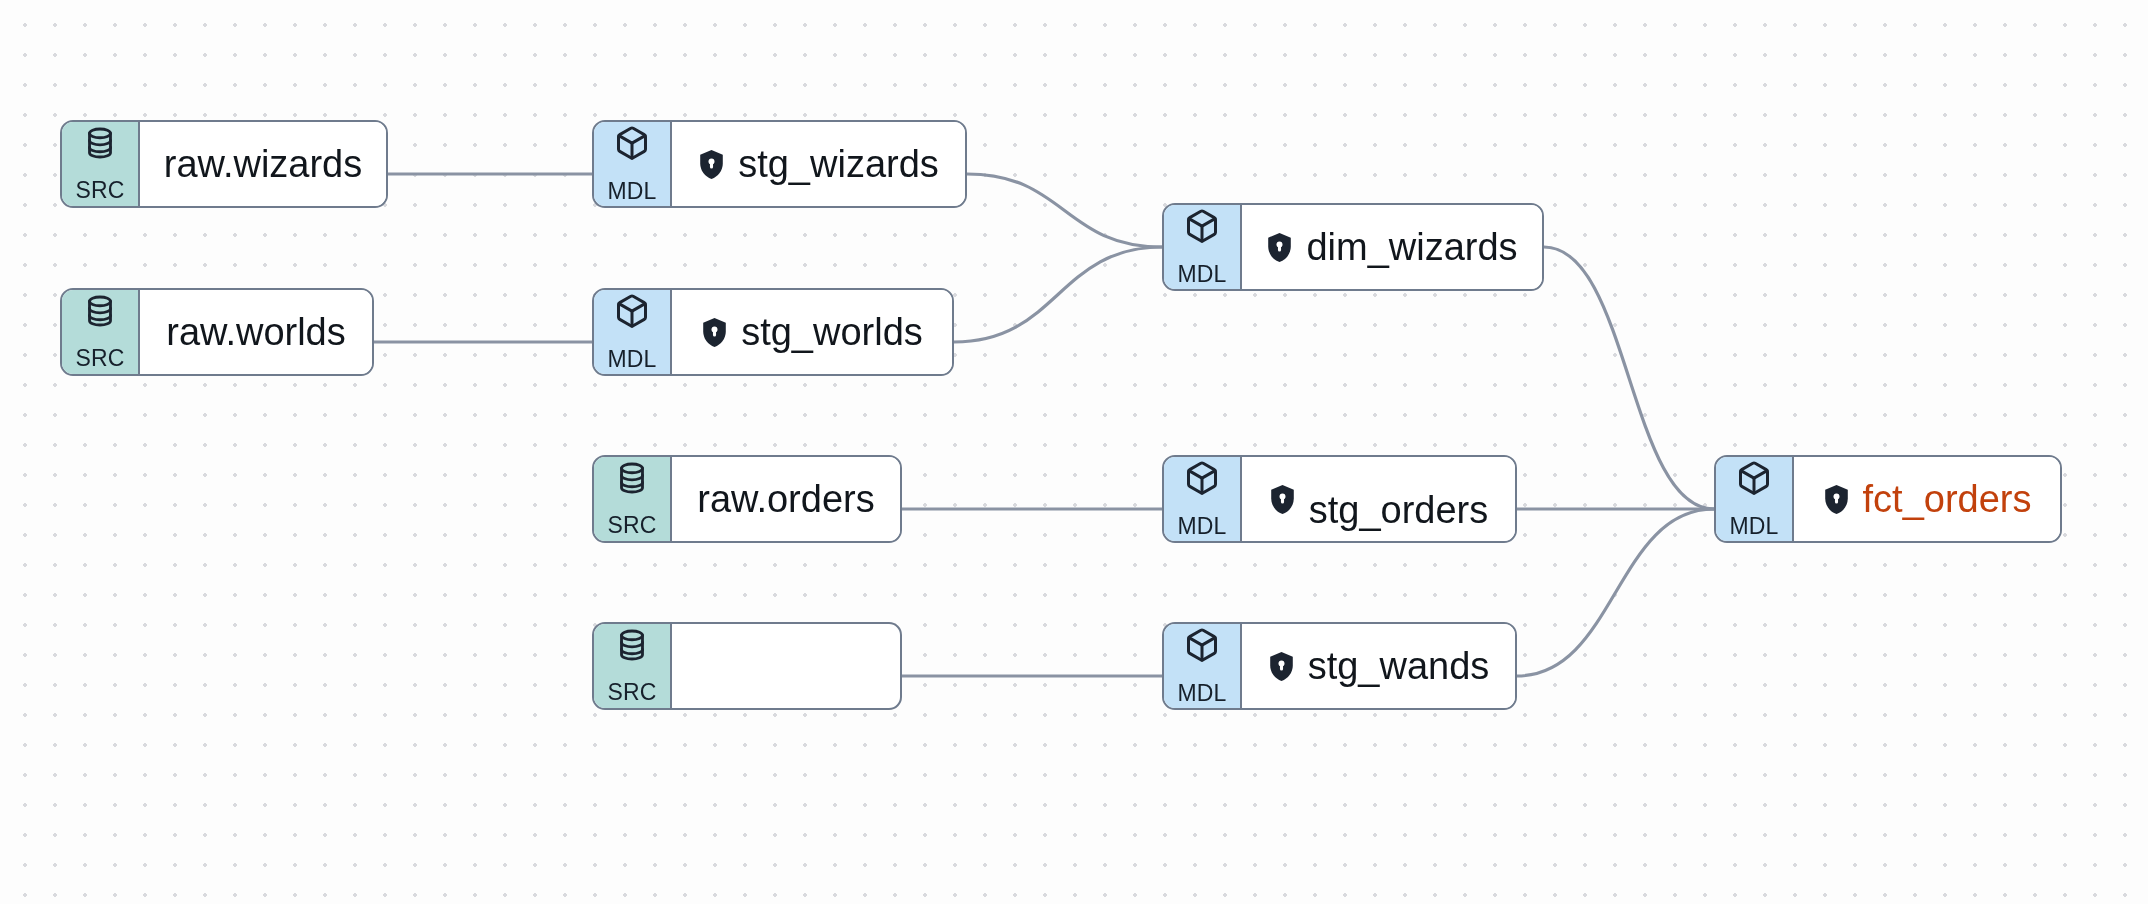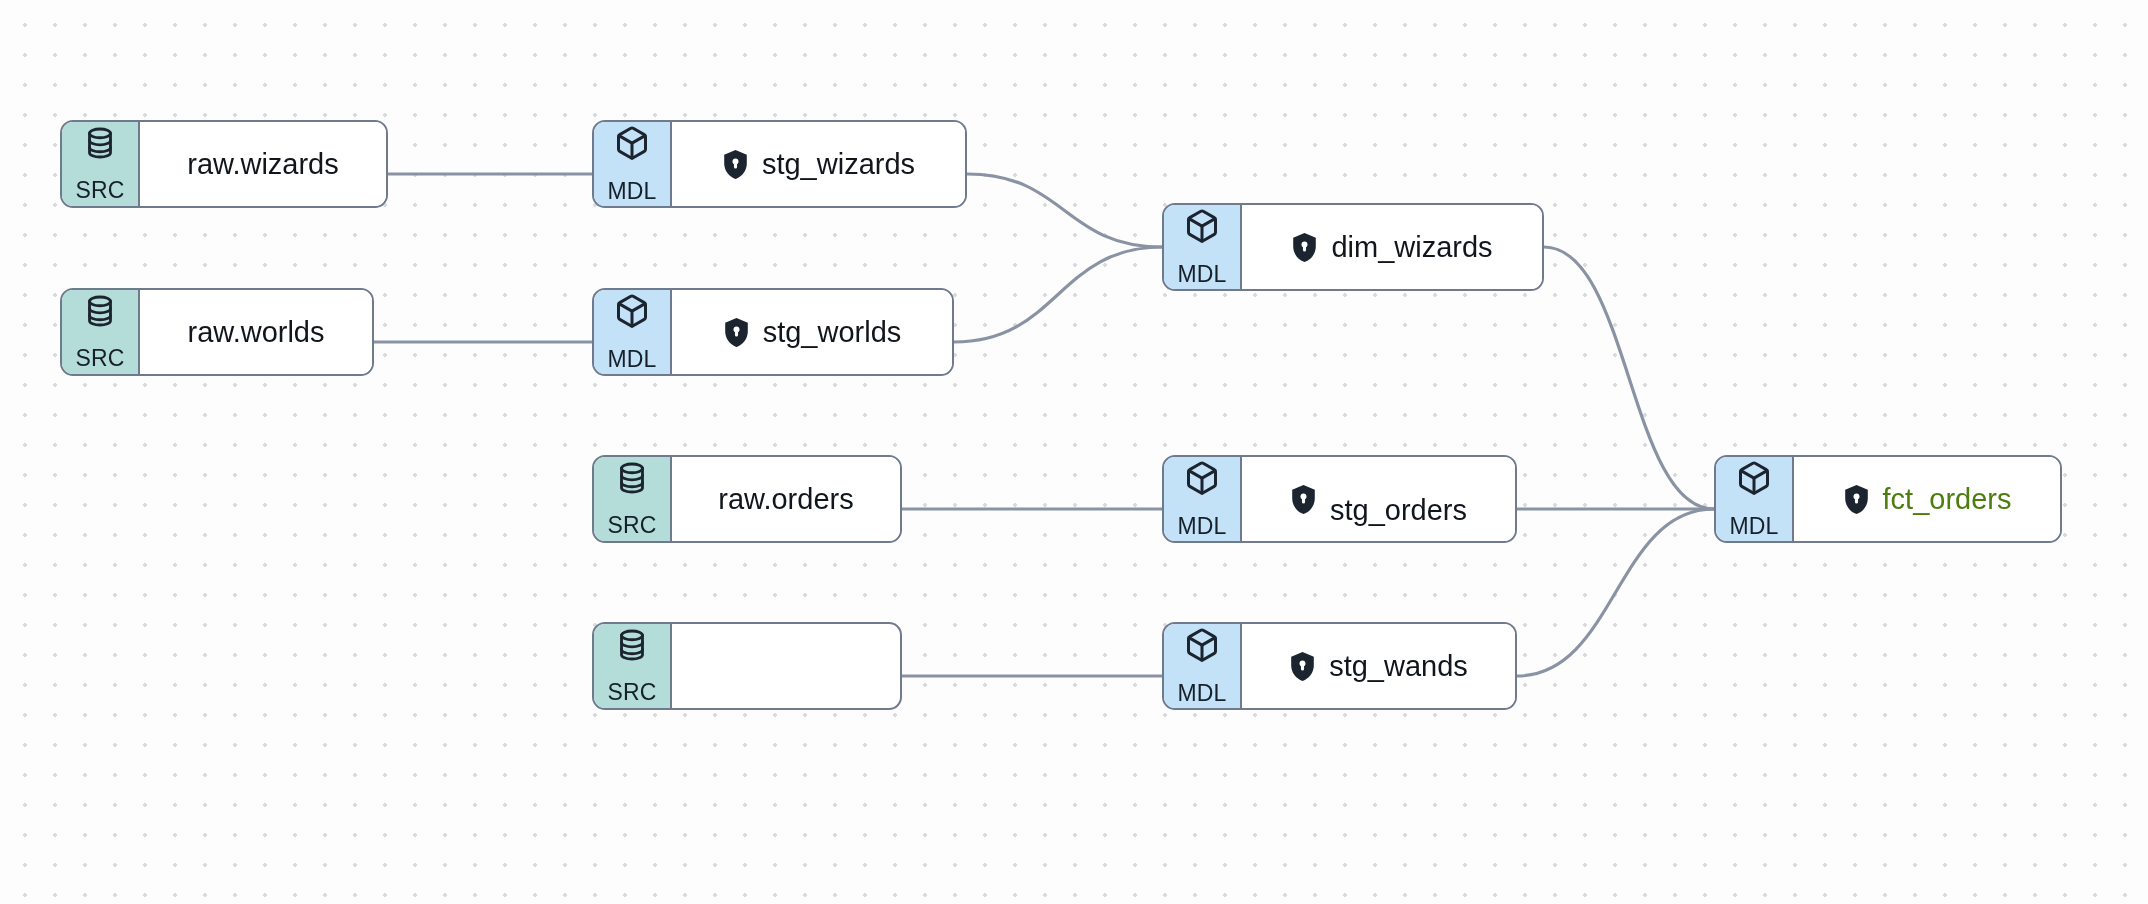--- a/index.html
+++ b/index.html
@@ -66,21 +66,21 @@
   .node-body {
     flex: 1 1 auto;
     display: flex;
     align-items: center;
     justify-content: center;
     gap: 13px;
     padding: 0 18px;
     background: #ffffff;
   }
   .node-label {
-    font-size: 29px;
+    font-size: 38px;
     color: #11161c;
     white-space: nowrap;
     font-family: "Liberation Sans", sans-serif;
   }
   .shield-icon { display: block; flex: 0 0 auto; }
 </style>
 </head>
 <body>
 
 <div id="canvas">
@@ -279,17 +279,17 @@
           <span class="badge-text">MDL</span>
         </div>
         <div class="node-body">
           <span>
             <svg class="shield-icon" width="27" height="31" viewBox="0 0 24 28">
               <path d="M12 0.8 1.8 5.1v8.1c0 6.4 4.3 11.9 10.2 14 5.9-2.1 10.2-7.6 10.2-14V5.1z" fill="#1c2430"></path>
               <circle cx="12" cy="11.3" r="2.7" fill="#ffffff"></circle>
               <rect x="10.6" y="11.6" width="2.8" height="6.1" rx="1.4" fill="#ffffff"></rect>
             </svg>
           </span>
-          <span class="node-label" style="color: #4d7c0f;">fct_orders</span>
+          <span class="node-label" style="color: #c2410c;">fct_orders</span>
         </div>
       </div>
     </div>
 </div>
 
 </body></html>

